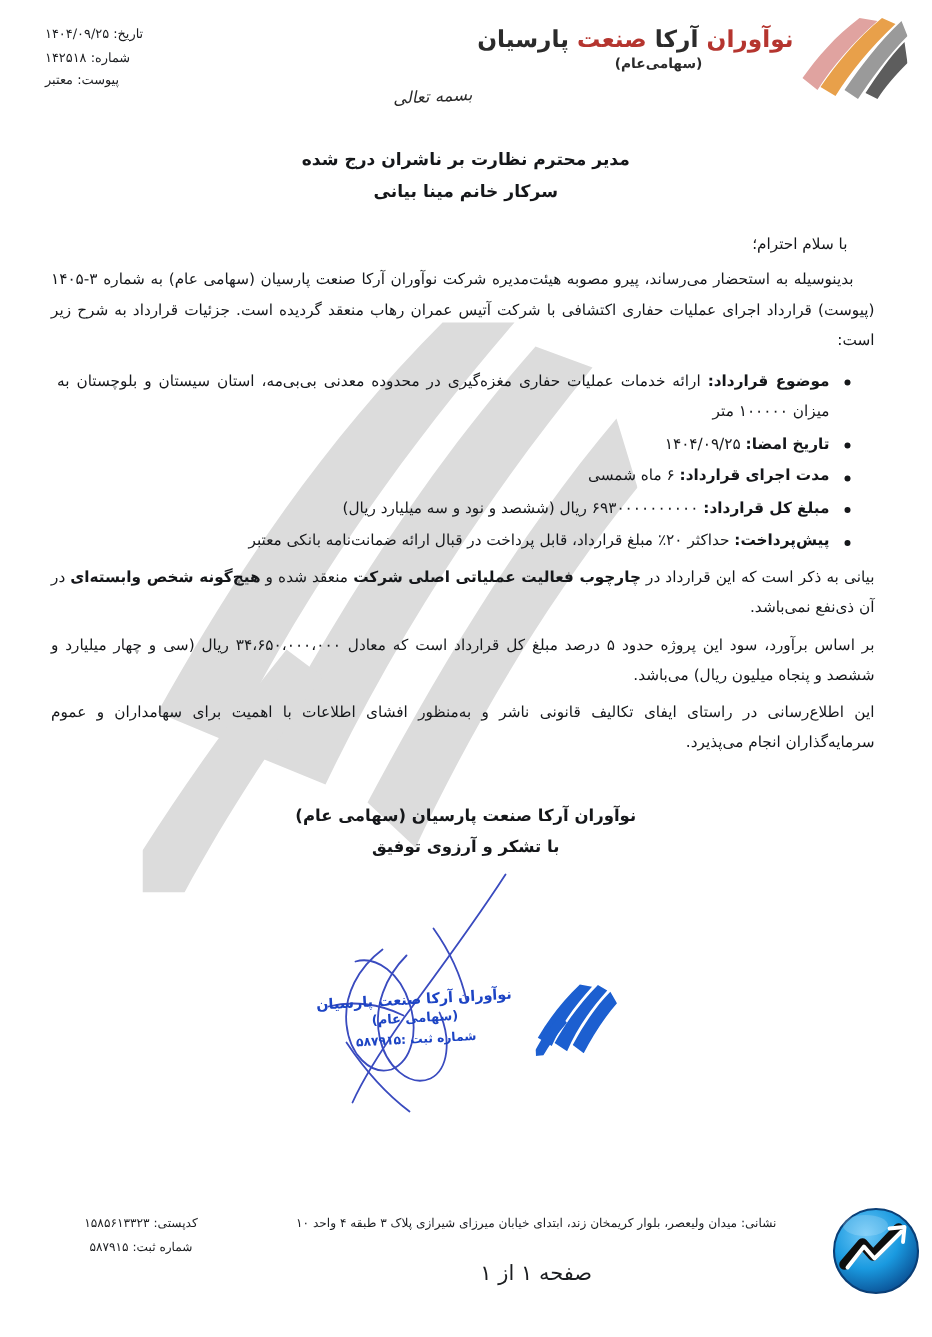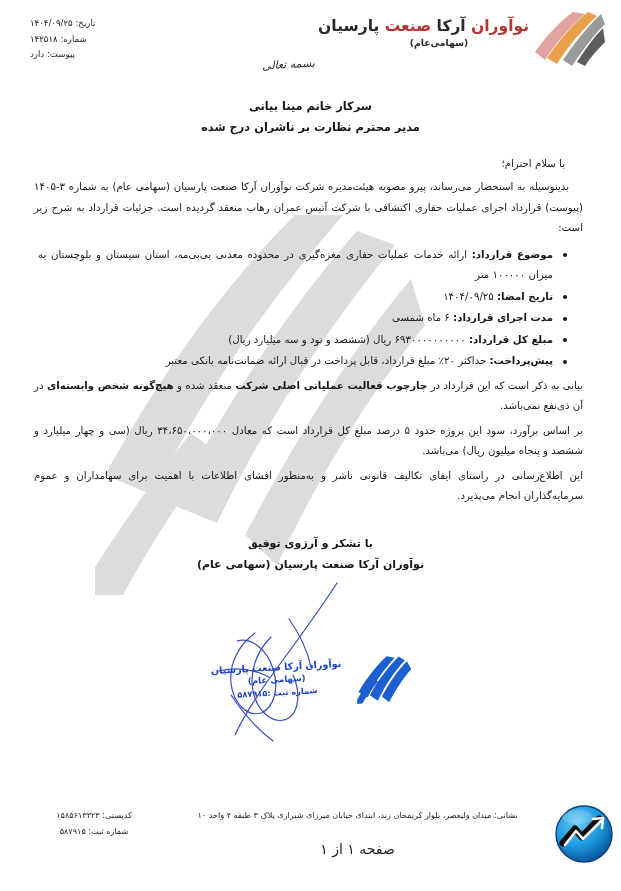--- a/index.html
+++ b/index.html
@@ -299,21 +299,21 @@
       <div class="frow meta-line">
         <span>تاریخ:</span>
         <span>۱۴۰۴/۰۹/۲۵</span>
       </div>
       <div class="frow meta-line">
         <span>شماره:</span>
         <span>۱۴۲۵۱۸</span>
       </div>
       <div class="frow meta-line">
         <span>پیوست:</span>
-        <span>دارد</span>
+        <span>معتبر</span>
       </div>
     </div>
 
     <div class="logo-block">
       <svg class="logo-mark" viewBox="0 0 72 58" xmlns="http://www.w3.org/2000/svg">
         <path d="M2 44 C 12 30, 24 16, 40 4 L 52 6 C 36 20, 22 36, 12 52 Z" fill="#e0a3a0"></path>
         <path d="M14 50 C 25 34, 38 18, 55 4 L 64 8 C 47 24, 34 40, 24 56 Z" fill="#e8a04a"></path>
         <path d="M30 52 C 41 36, 53 20, 68 6 L 72 16 C 58 30, 47 46, 39 58 Z" fill="#9a9a9a"></path>
         <path d="M44 54 C 52 42, 60 30, 70 20 L 72 34 C 64 42, 57 50, 52 58 Z" fill="#5d5d5d"></path>
       </svg>
@@ -322,22 +322,22 @@
         <div class="logo-sub">(سهامی‌عام)</div>
       </div>
     </div>
 
     <div class="bismillah">بسمه تعالی</div>
   </div>
 
   <div class="content">
 
     <div class="addressee">
+      <span class="ln">مدیر محترم نظارت بر ناشران درج شده</span>
       <span class="ln">سرکار خانم مینا بیانی</span>
-      <span class="ln">مدیر محترم نظارت بر ناشران درج شده</span>
     </div>
 
 
     <div class="salutation">با سلام احترام؛</div>
 
     <div class="para indent">بدینوسیله به استحضار می‌رساند، پیرو مصوبه هیئت‌مدیره شرکت نوآوران آرکا صنعت پارسیان (سهامی عام) به شماره ۳-۱۴۰۵ (پیوست) قرارداد اجرای عملیات حفاری اکتشافی با شرکت آتیس عمران رهاب منعقد گردیده است. جزئیات قرارداد به شرح زیر است:</div>
 
     <ul class="details">
       <li>
         <b>موضوع قرارداد:</b><span> ارائه خدمات عملیات حفاری مغزه‌گیری در محدوده معدنی بی‌بی‌مه، استان سیستان و بلوچستان به میزان ۱۰۰۰۰۰ متر</span>
@@ -358,22 +358,22 @@
 
     <div class="para">
       <span>بیانی به ذکر است که این قرارداد در </span><b>چارچوب فعالیت عملیاتی اصلی شرکت</b><span> منعقد شده و </span><b>هیچ‌گونه شخص وابسته‌ای</b><span> در آن ذی‌نفع نمی‌باشد.</span>
     </div>
 
     <div class="para">بر اساس برآورد، سود این پروژه حدود ۵ درصد مبلغ کل قرارداد است که معادل ۳۴،۶۵۰،۰۰۰،۰۰۰ ریال (سی و چهار میلیارد و ششصد و پنجاه میلیون ریال) می‌باشد.</div>
 
     <div class="para">این اطلاع‌رسانی در راستای ایفای تکالیف قانونی ناشر و به‌منظور افشای اطلاعات با اهمیت برای سهامداران و عموم سرمایه‌گذاران انجام می‌پذیرد.</div>
 
     <div class="closing">
+      <span class="ln">نوآوران آرکا صنعت پارسیان (سهامی عام)</span>
       <span class="ln">با تشکر و آرزوی توفیق</span>
-      <span class="ln">نوآوران آرکا صنعت پارسیان (سهامی عام)</span>
     </div>
   </div>
 
   <div class="sign-area">
     <svg class="signature" viewBox="0 0 170 175" xmlns="http://www.w3.org/2000/svg">
       <g fill="none" stroke="#3a4bbf" stroke-width="1.2" stroke-linecap="round">
         <path d="M142 8 C 120 42, 96 74, 74 104 C 60 124, 48 142, 40 160"></path>
         <path d="M60 58 C 44 70, 34 88, 36 108 C 38 128, 52 142, 66 138 C 80 132, 84 112, 78 94 C 72 74, 56 62, 42 66"></path>
         <path d="M76 62 C 62 76, 54 96, 58 116 C 62 136, 78 150, 92 144 C 104 138, 106 118, 98 100"></path>
         <path d="M36 120 C 48 138, 62 154, 78 166"></path>

